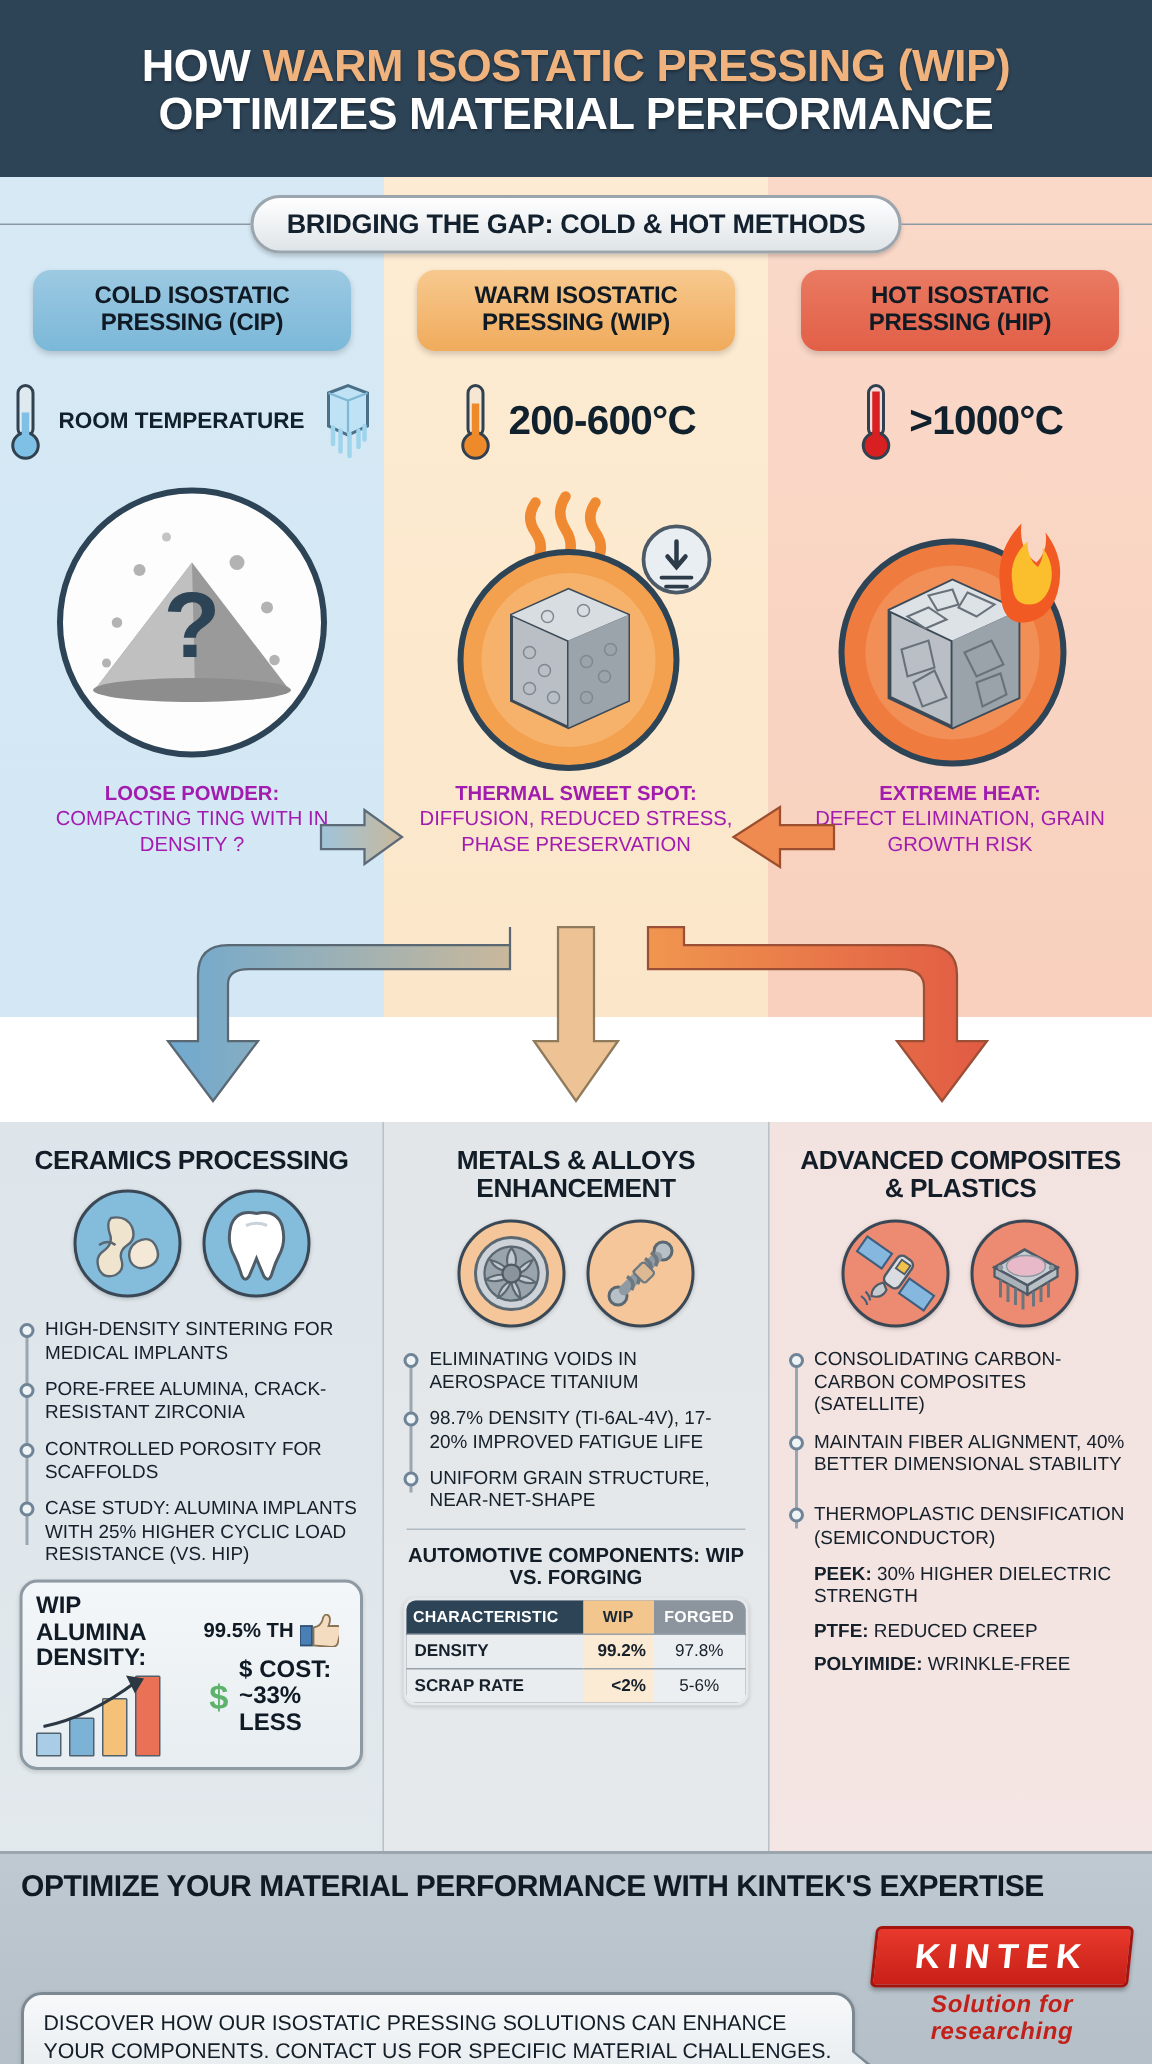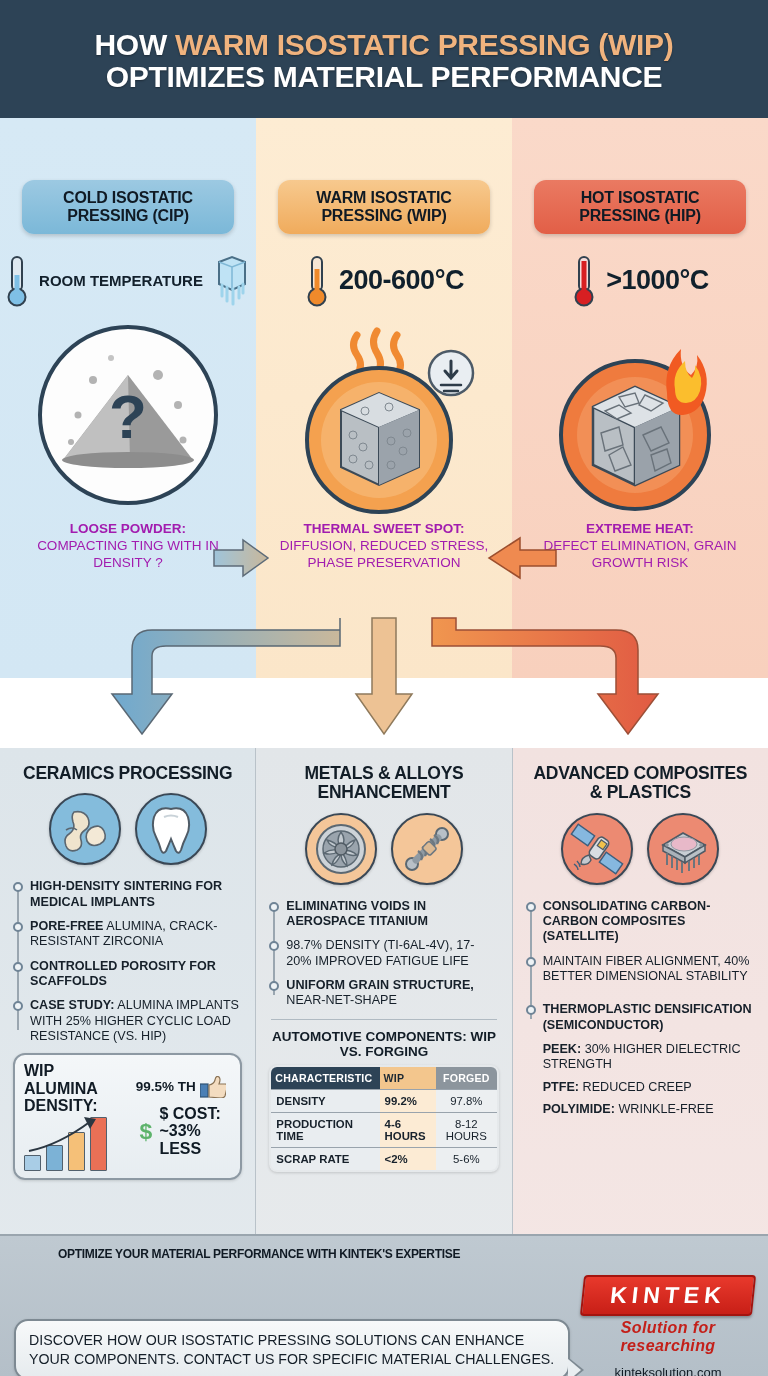--- a/index.html
+++ b/index.html
@@ -123,21 +123,21 @@
   .bullet .dot {
     position: absolute; left: -17px; top: 3px;
     width: 10px; height: 10px; border-radius: 50%;
     background: #eef3f6; border: 2px solid #6f8496;
   }
   .dot-or { border-color: #d9983f; }
   .dot-sa { border-color: #d4705c; }
   .bullet p {
     font-size: 12.6px; line-height: 1.22; color: #16202a;
   }
-  .bullet p b { font-weight: bold; }
+  .bullet p b { font-weight: normal; }
   .b-strong p { font-weight: bold; }
 
   
   .chart-card {
     margin-top: 6px; background: linear-gradient(180deg,#f4f7f9 0%,#e7edf1 100%);
     border: 2px solid #8d99a3; border-radius: 12px;
     padding: 7px 9px; display: flex; gap: 6px;
     box-shadow: 0 1px 3px rgba(0,0,0,.15);
   }
   .chart-left { flex: 1.05; position: relative; }
@@ -168,39 +168,39 @@
     width: 100%; border-collapse: collapse;
     border-radius: 8px; overflow: hidden;
     border: 2px solid #5c6a77; font-size: 11.4px;
     box-shadow: 0 1px 3px rgba(0,0,0,.16);
   }
   thead th {
     background: #2d4356; color: #fff; font-weight: bold;
     padding: 5px 4px; text-align: left; font-size: 10.6px;
     letter-spacing: .2px;
   }
-  thead th.wip { background: #f3c68d; color: #1b2833; }
+  thead th.wip { background: #f3c68d; color: #1b2833; text-align: center; }
   thead th.forged { background: #8c959d; color: #fff; text-align: center; }
   tbody td {
     padding: 5px 5px; border-top: 1px solid #99a3ac;
     background: #e9edf0; color: #17212b; font-weight: bold;
   }
-  tbody td.v-wip { background: #fcebd4; text-align: left; }
+  tbody td.v-wip { background: #fcebd4; text-align: right; }
   tbody td.v-for { background: #eceff1; text-align: center; font-weight: normal; }
 
   
   .footer {
     position: absolute; bottom: 0; left: 0; width: 768px; height: 142px;
     background: linear-gradient(180deg,#bfc9d1 0%, #b4bfc8 100%);
     border-top: 2px solid #9aa5ae;
     padding: 11px 14px 0;
   }
   .footer h2 {
-    font-size: 12px; font-weight: bold; color: #101a24;
-    letter-spacing: -0.3px; margin-bottom: 10px; margin-left: 44px;
+    font-size: 20px; font-weight: bold; color: #101a24;
+    letter-spacing: -0.3px; margin-bottom: 10px;
   }
   .footer-row { display: flex; gap: 12px; align-items: flex-end; }
   .bubble {
     position: relative; flex: 1;
     background: linear-gradient(180deg,#f7f9fa 0%, #e6ebee 100%);
     border: 2px solid #7d8992; border-radius: 14px;
     padding: 10px 13px; font-size: 14.2px; line-height: 1.3;
     color: #141e28; box-shadow: 0 1px 3px rgba(0,0,0,.15);
   }
   .bubble:after {
@@ -237,20 +237,25 @@
       <span>HOW </span><span class="accent">WARM ISOSTATIC PRESSING (WIP)</span>
     </h1>
     <h1>OPTIMIZES MATERIAL PERFORMANCE</h1>
   </div>
 
   <div class="compare">
     <div class="col-bg bg-cold"></div>
     <div class="col-bg bg-warm"></div>
     <div class="col-bg bg-hot"></div>
 
+    <div class="band-title-wrap">
+      <div class="band-line"></div>
+      <div class="band-title">BRIDGING THE GAP: COLD &amp; HOT METHODS</div>
+      <div class="band-line"></div>
+    </div>
 
     <div class="cols">
 
       <div class="col">
         <div class="badge badge-cold">COLD ISOSTATIC PRESSING (CIP)</div>
         <div class="temp-row">
           <svg width="26" height="56" viewBox="0 0 26 56">
             <rect x="8" y="4" width="10" height="34" rx="5" fill="#dfe9f0" stroke="#31414f" stroke-width="2"></rect>
             <circle cx="13" cy="44" r="8.5" fill="#7fc0e6" stroke="#31414f" stroke-width="2"></circle>
             <rect x="10.5" y="22" width="5" height="20" fill="#7fc0e6"></rect>
@@ -533,25 +538,20 @@
             <th class="forged">FORGED</th>
           </tr>
         </thead>
         <tbody>
           <tr>
             <td>DENSITY</td>
             <td class="v-wip">99.2%</td>
             <td class="v-for">97.8%</td>
           </tr>
           <tr>
-            <td>PRODUCTION TIME</td>
-            <td class="v-wip">4-6 HOURS</td>
-            <td class="v-for">8-12 HOURS</td>
-          </tr>
-          <tr>
             <td>SCRAP RATE</td>
             <td class="v-wip">&lt;2%</td>
             <td class="v-for">5-6%</td>
           </tr>
         </tbody>
       </table>
     </div>
 
     <div class="app-col app-hot">
       <div class="app-title">ADVANCED COMPOSITES &amp; PLASTICS</div>

